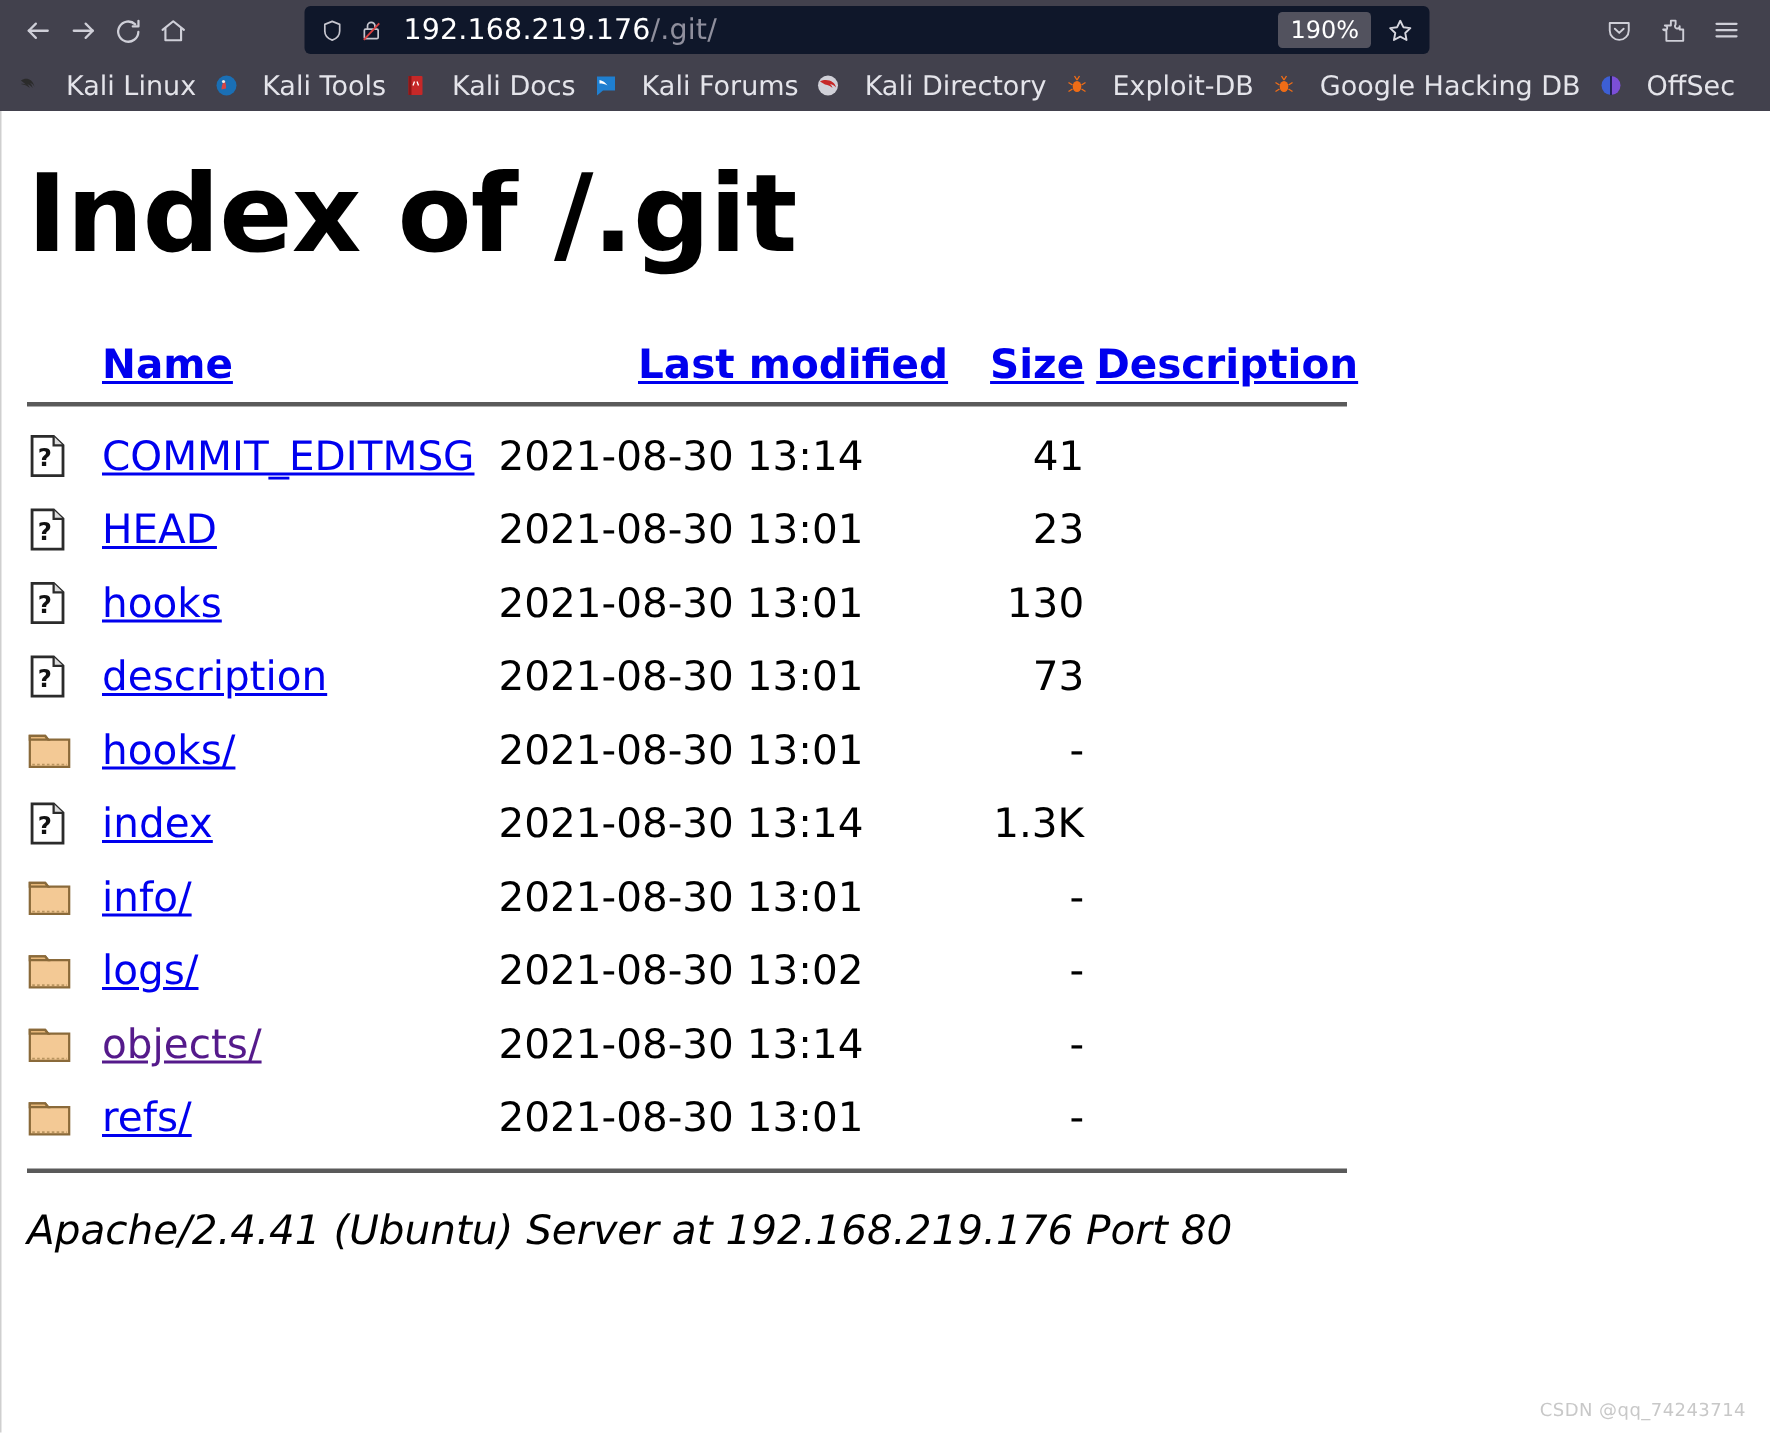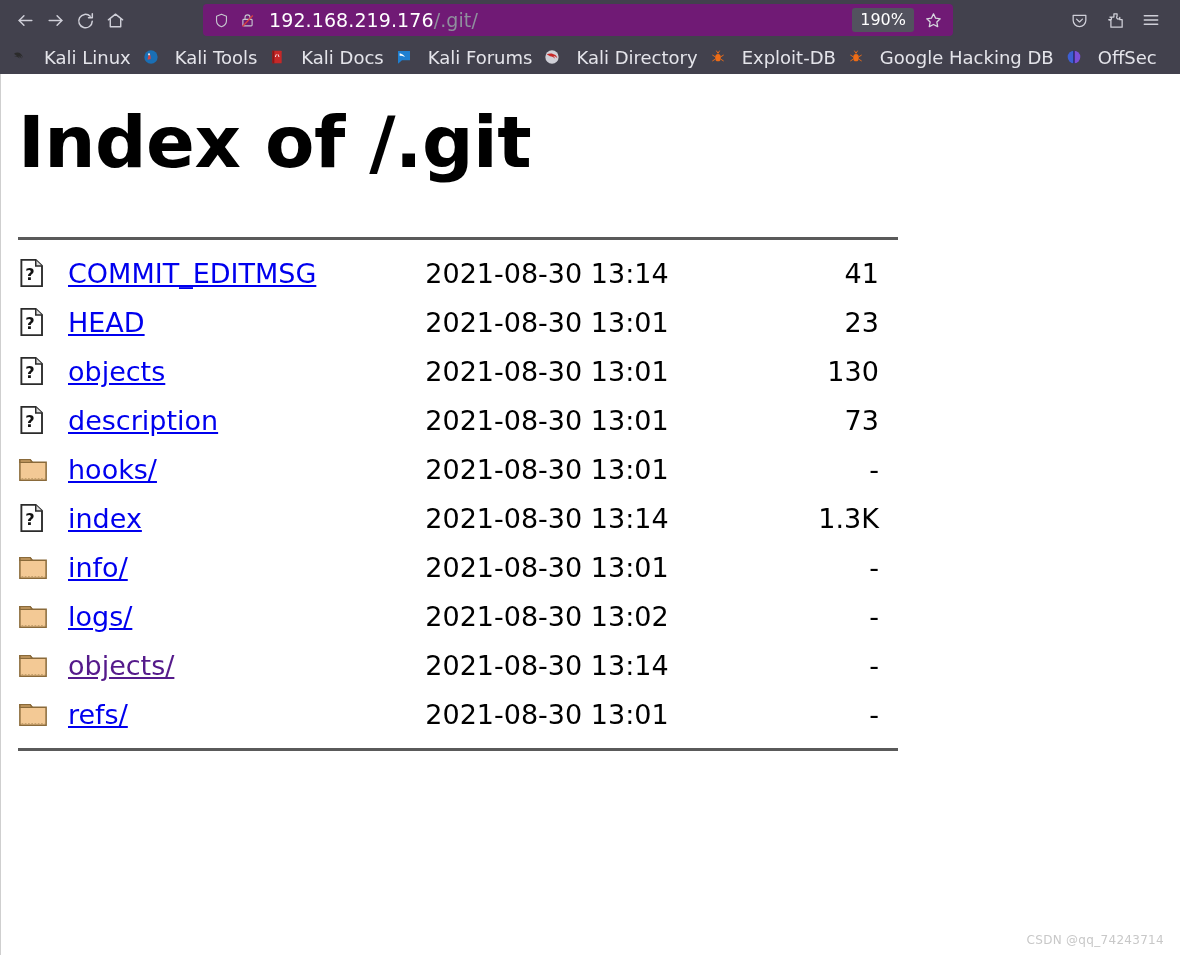--- a/index.html
+++ b/index.html
@@ -44,21 +44,21 @@
     border-radius: 4px;
     cursor: default;
   }
   .nav-btn svg { display: block; }
 
   #urlbar-wrap {
     flex: 0 0 auto;
     width: 750px;
     margin-left: 73px;
     height: 32px;
-    background: #701a75;
+    background: #0f172a;
     border-radius: 4px;
     display: flex;
     align-items: center;
     padding: 0 6px 0 10px;
     box-sizing: border-box;
   }
 
   #urlbar-icons {
     display: flex;
     align-items: center;
@@ -429,20 +429,34 @@
 
   </div>
 </div>
 
 <div id="page-content">
 
   <h1 id="page-title">Index of /.git</h1>
 
   <table class="idx">
     <tbody>
+      <tr>
+        <th class="hdr-cell-name" colspan="2">
+          <span class="hdr-link">Name</span>
+        </th>
+        <th class="hdr-cell-date">
+          <span class="hdr-link">Last modified</span>
+        </th>
+        <th class="hdr-cell-size">
+          <span class="hdr-link">Size</span>
+        </th>
+        <th class="hdr-cell-desc">
+          <span class="hdr-link">Description</span>
+        </th>
+      </tr>
 
       <tr class="hr-row">
         <td colspan="5">
           <hr class="hr-line">
         </td>
       </tr>
 
 
       <tr class="entry-row">
         <td class="icon-cell">
@@ -478,21 +492,21 @@
 
       <tr class="entry-row">
         <td class="icon-cell">
           <svg class="ic" width="28" height="30" viewBox="0 0 20 24">
             <path d="M1.5 1.5h11.5L18 6.3v16.2H1.5z" fill="#ffffff" stroke="#2b2b2b" stroke-width="1.5"></path>
             <path d="M13 1.5V6.3H18" fill="#dcdcdc" stroke="#2b2b2b" stroke-width="1.2"></path>
             <text x="8.3" y="17.5" font-family="DejaVu Sans, sans-serif" font-size="13" font-weight="bold" fill="#111111" text-anchor="middle">?</text>
           </svg>
         </td>
         <td class="cell-name">
-          <span class="file-link">objects</span>
+          <span class="file-link">hooks</span>
         </td>
         <td class="cell-date">2021-08-30 13:01</td>
         <td class="cell-size">130</td>
         <td class="cell-desc"></td>
       </tr>
 
       <tr class="entry-row">
         <td class="icon-cell">
           <svg class="ic" width="28" height="30" viewBox="0 0 20 24">
             <path d="M1.5 1.5h11.5L18 6.3v16.2H1.5z" fill="#ffffff" stroke="#2b2b2b" stroke-width="1.5"></path>
@@ -605,16 +619,17 @@
       </tr>
 
       <tr class="hr-row">
         <td colspan="5">
           <hr class="hr-line">
         </td>
       </tr>
     </tbody>
   </table>
 
+  <div id="footer-addr">Apache/2.4.41 (Ubuntu) Server at 192.168.219.176 Port 80</div>
 
   <div id="watermark">CSDN @qq_74243714</div>
 
 </div>
 
 </body></html>

